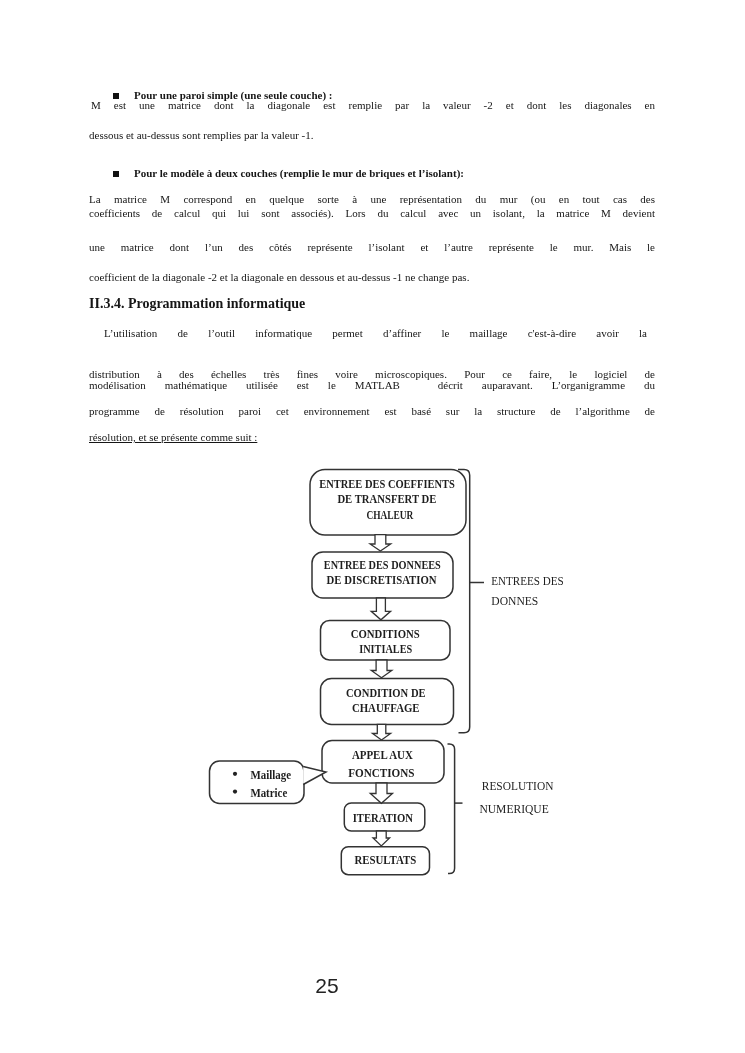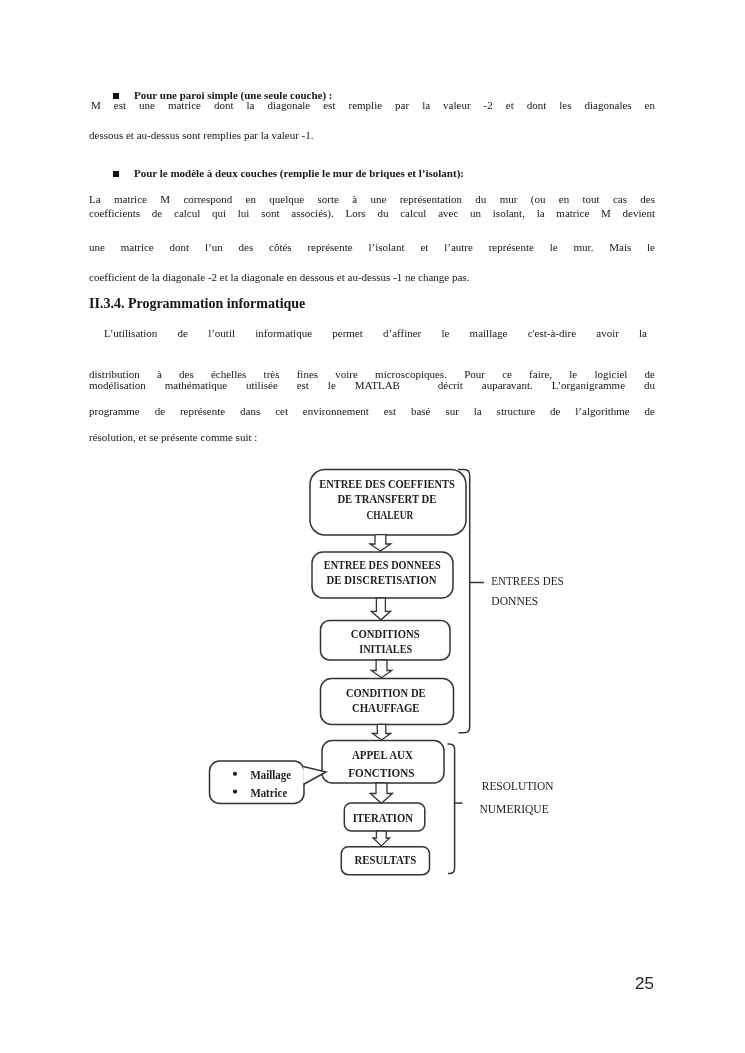--- a/index.html
+++ b/index.html
@@ -2,22 +2,22 @@
 <html><head>
 <meta charset="utf-8">
 <style>
 html,body{margin:0;padding:0;}
 body{width:745px;height:1053px;background:#ffffff;position:relative;overflow:hidden;
      font-family:"Liberation Serif",serif;color:#161616;}
 .ln{position:absolute;left:89px;width:566px;font-size:11px;line-height:26px;white-space:pre;}
 .j{text-align:justify;text-align-last:justify;white-space:normal;}
 .b{font-weight:bold;}
 .bullet{position:absolute;left:113px;width:6px;height:6px;background:#111;}
-#pagenum{position:absolute;left:0;width:654px;text-align:right;top:974px;
-         font-family:"Liberation Sans",sans-serif;font-size:17px;color:#222;}
+#pagenum{position:absolute;left:0;width:654px;text-align:center;top:974px;
+         font-family:"Liberation Sans",sans-serif;font-size:21px;color:#222;}
 </style>
 </head>
 <body>
 <div class="bullet" style="top:93px;"></div>
 <div class="ln b" style="left:134px;top:82px;">Pour une paroi simple (une seule couche) :</div>
 
 <div class="ln j" style="top:92px;left:91px;width:564px;">M est une matrice dont la diagonale est remplie par la valeur -2 et dont les diagonales en</div>
 <div class="ln" style="top:122px;">dessous et au-dessus sont remplies par la valeur -1.</div>
 
 <div class="bullet" style="top:171px;"></div>
@@ -26,22 +26,22 @@
 <div class="ln j" style="top:186px;">La matrice M correspond en quelque sorte à une représentation du mur (ou en tout cas des</div>
 <div class="ln j" style="top:200px;word-spacing:-0.7px;">coefficients de calcul qui lui sont associés). Lors du calcul avec un isolant, la matrice M devient</div>
 <div class="ln j" style="top:234px;">une matrice dont l’un des côtés représente l’isolant et l’autre représente le mur. Mais le</div>
 <div class="ln" style="top:264px;">coefficient de la diagonale -2 et la diagonale en dessous et au-dessus -1 ne change pas.</div>
 
 <div class="ln b" style="top:291px;font-size:14px;">II.3.4. Programmation informatique</div>
 
 <div class="ln j" style="top:320px;left:104px;width:543px;">L’utilisation de l’outil informatique permet d’affiner le maillage c'est-à-dire avoir la</div>
 <div class="ln j" style="top:346px;margin-top:15px;">distribution à des échelles très fines voire microscopiques. Pour ce faire, le logiciel de</div>
 <div class="ln j" style="top:372px;">modélisation mathématique utilisée est le MATLAB&nbsp; décrit auparavant. L’organigramme du</div>
-<div class="ln j" style="top:398px;">programme de représente dans cet environnement est basé sur la structure de l’algorithme de</div>
-<div class="ln" style="top:424px;">résolution, et se présente comme suit :</div>
+<div class="ln j" style="top:398px;">programme de résolution paroi cet environnement est basé sur la structure de l’algorithme de</div>
+<div class="ln" style="top:424px;text-decoration:underline;">résolution, et se présente comme suit :</div>
 
 <div id="pagenum">25</div>
 
 <svg id="diagram" style="position:absolute;left:0;top:0;filter:blur(0.33px);" width="745" height="1053" viewBox="0 0 745 1053">
 <g fill="none" stroke="#333333" stroke-width="1.5">
 
   <rect x="310" y="469.5" width="156" height="65.5" rx="15"></rect>
   <rect x="312" y="552" width="141" height="46" rx="11"></rect>
   <rect x="320.5" y="620.5" width="129.5" height="39.5" rx="9"></rect>
   <rect x="320.5" y="678.5" width="133" height="46" rx="11"></rect>

